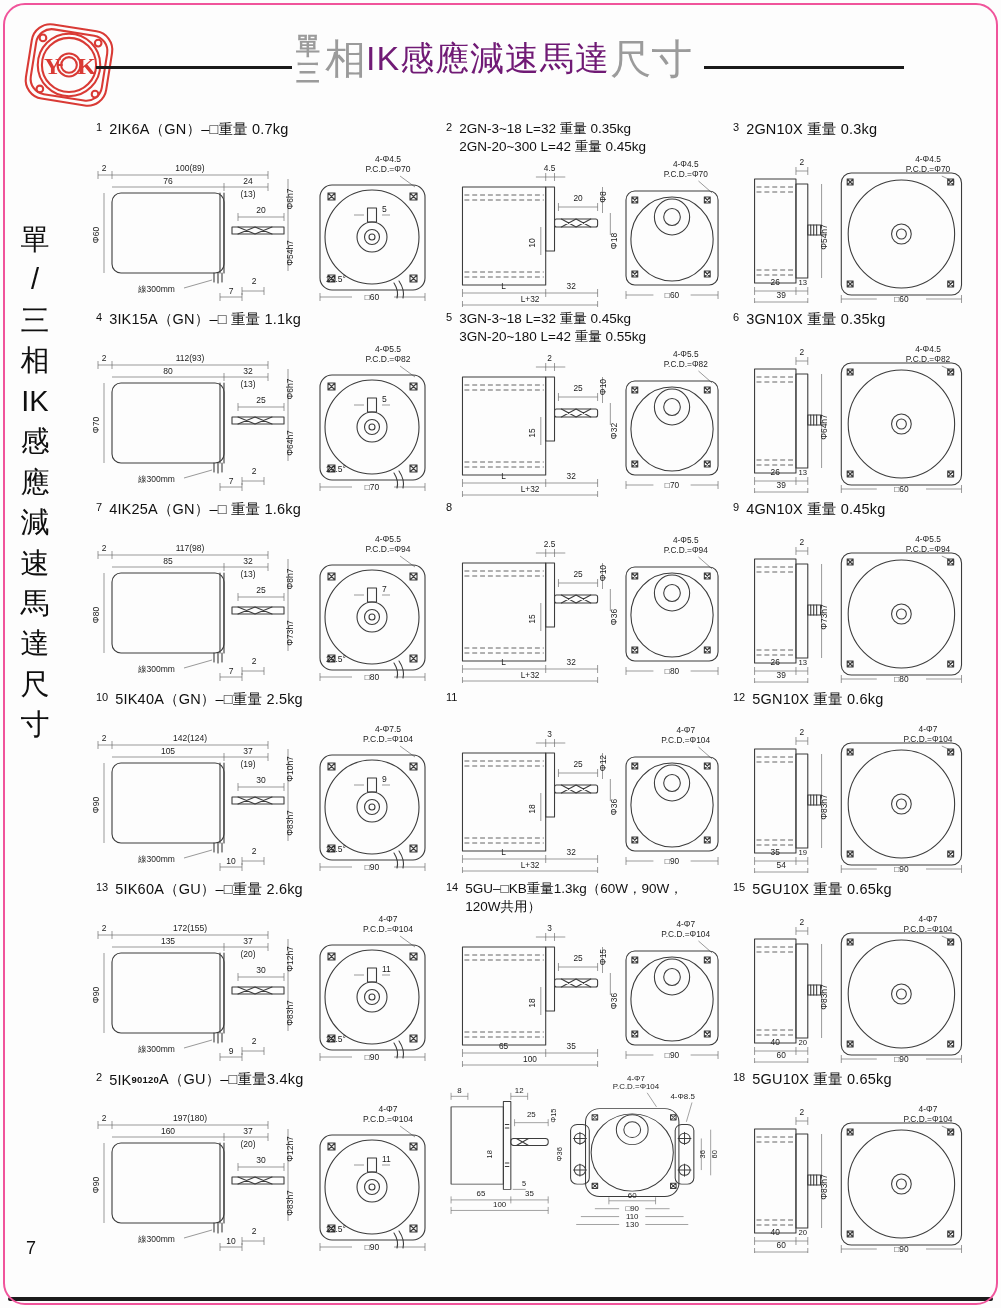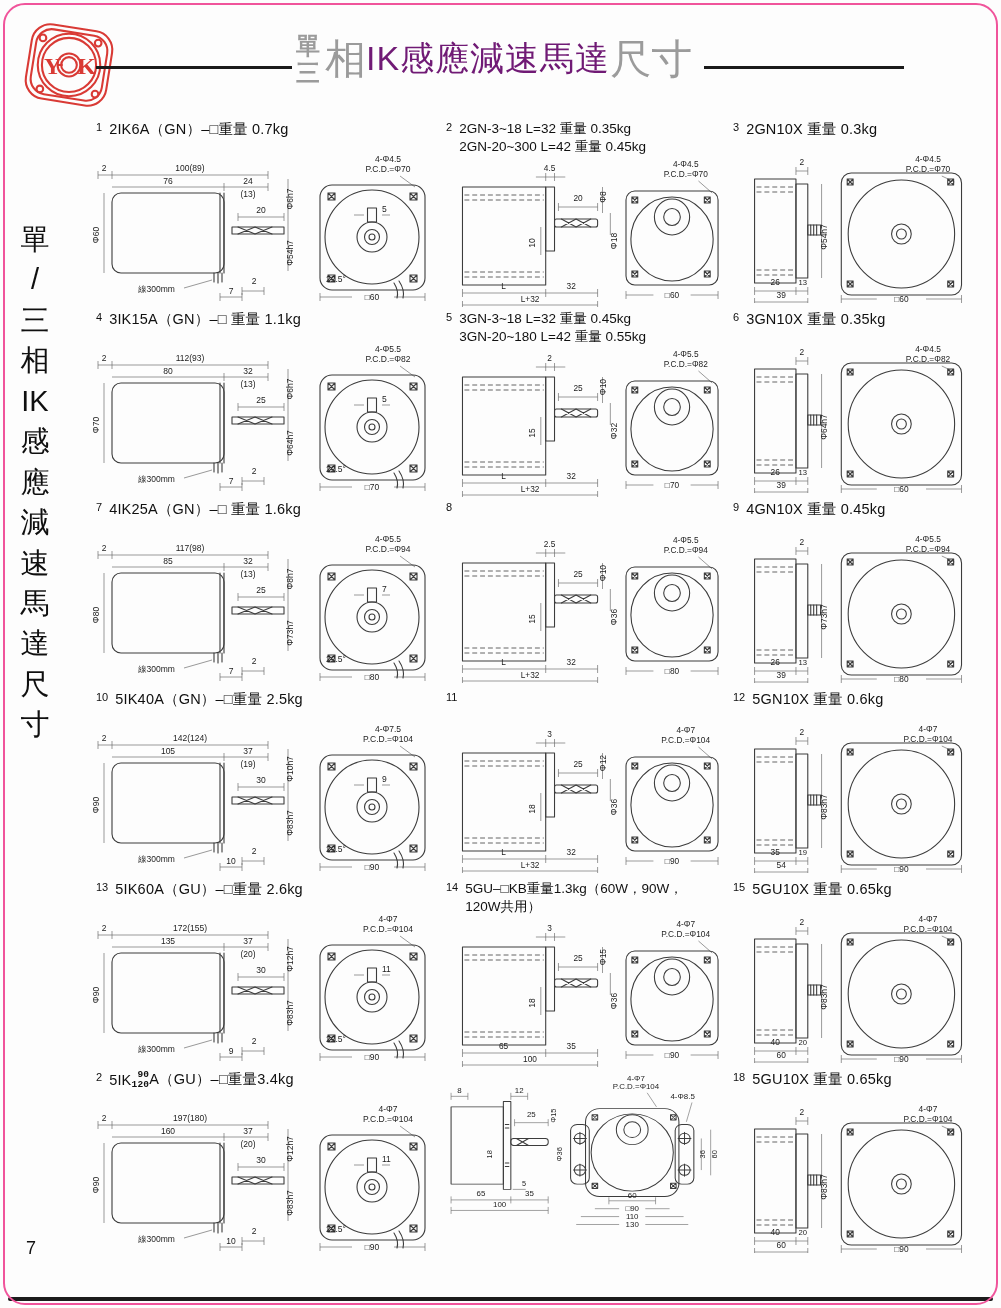--- a/index.html
+++ b/index.html
@@ -18,21 +18,21 @@
   
   #side-text{position:absolute;left:6px;top:224px;width:58px;display:flex;flex-direction:column;align-items:center;gap:10px;font-size:29px;color:#0f0f0f;}
   .side-ch{line-height:1.05;}
   
   #grid{position:absolute;left:80px;top:118px;width:916px;display:grid;grid-template-columns:350px 287px 279px;grid-auto-rows:190px;}
   .cell{position:relative;padding:2px 0 0 8px;}
   .cell-head{display:flex;align-items:flex-start;min-height:31px;color:#101010;}
   .num{font-size:11px;margin:1px 7px 0 8px;}
   .t{font-size:14.5px;letter-spacing:.2px;display:flex;align-items:center;}
   .t2{font-size:13.5px;line-height:1.3;}
-  .frac{display:inline-flex;flex-direction:column;font-size:9.5px;line-height:1;font-weight:bold;text-align:right;font-family:Liberation Mono, monospace;}
+  .frac{display:inline-flex;flex-direction:row;font-size:9.5px;line-height:1;font-weight:bold;text-align:left;}
   .pnum{position:absolute;left:26px;top:1238px;font-size:18px;color:#111;}
   
   svg.draw{display:block;}
   .motor-svg{width:340px;height:152px;}
   .gear-svg{width:282px;height:152px;}
   .thin-svg{width:272px;height:152px;}
   .flange-svg{width:282px;height:158px;}
   .ol{stroke:#3c3c3c;stroke-width:1.1;fill:none;stroke-linejoin:round;stroke-linecap:round;}
   .dash{stroke:#3c3c3c;stroke-width:.8;fill:none;stroke-dasharray:5 3;}
   .dl{stroke:#6e6e6e;stroke-width:.7;fill:none;}

